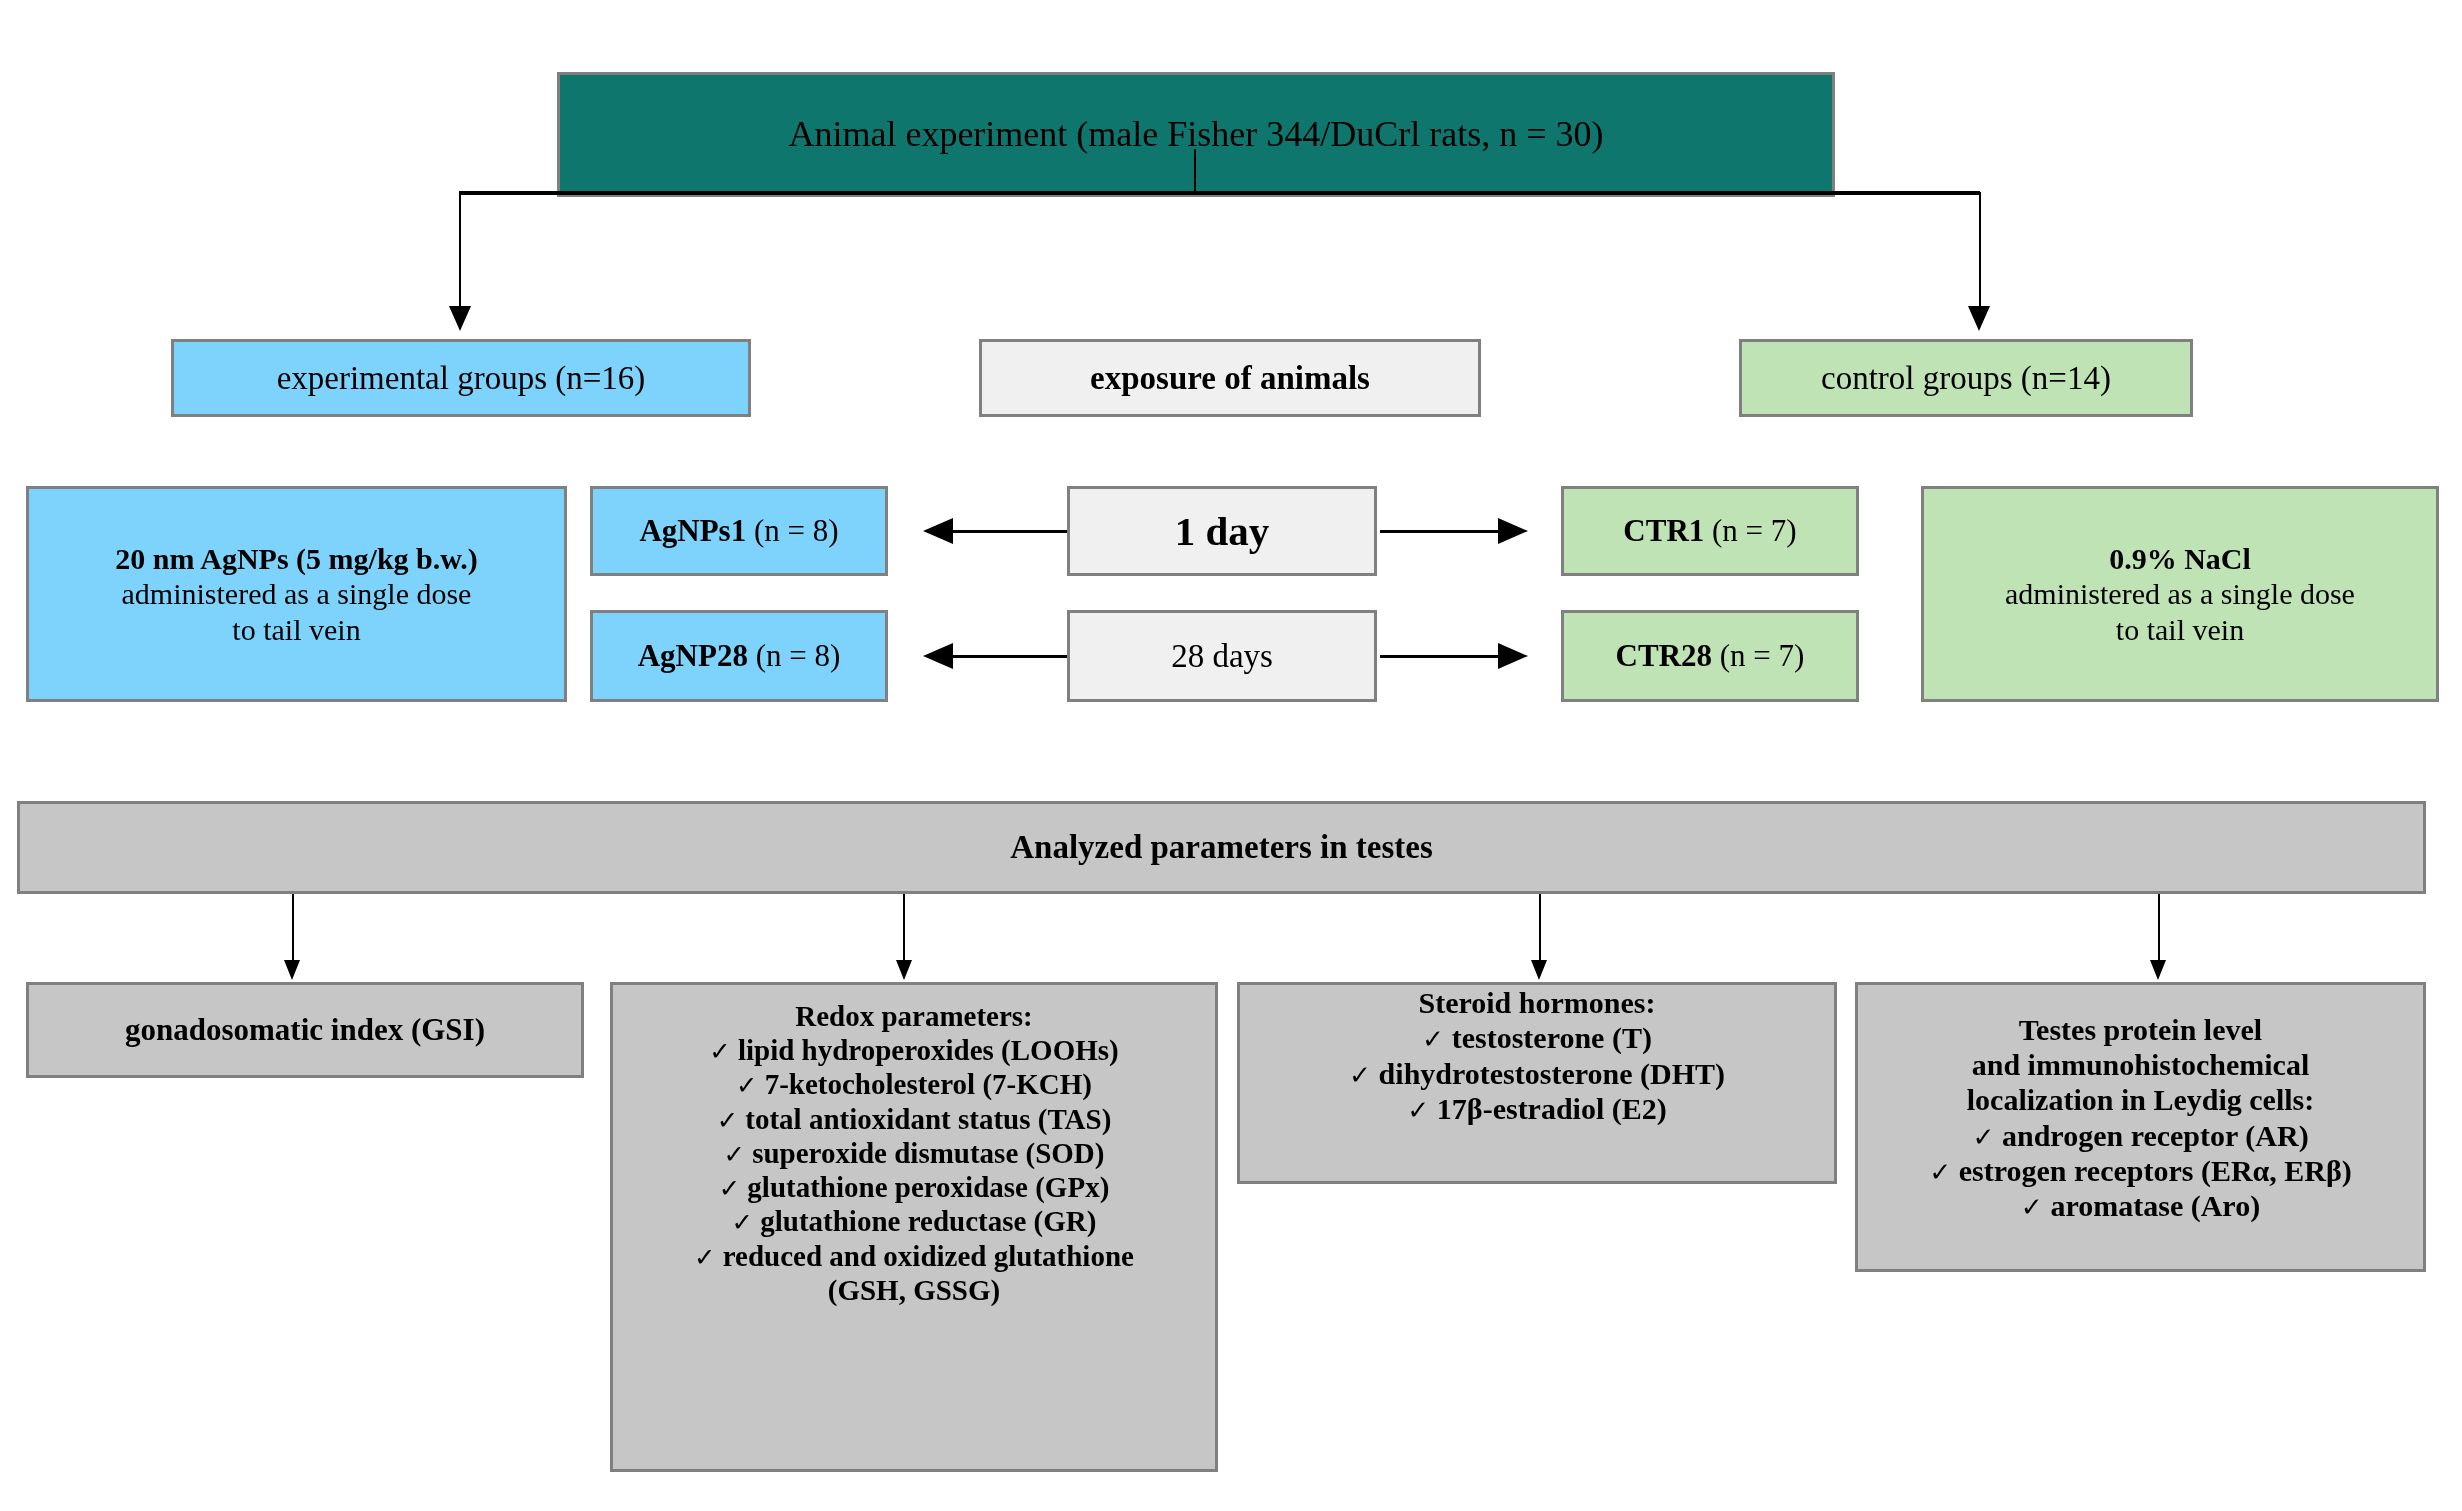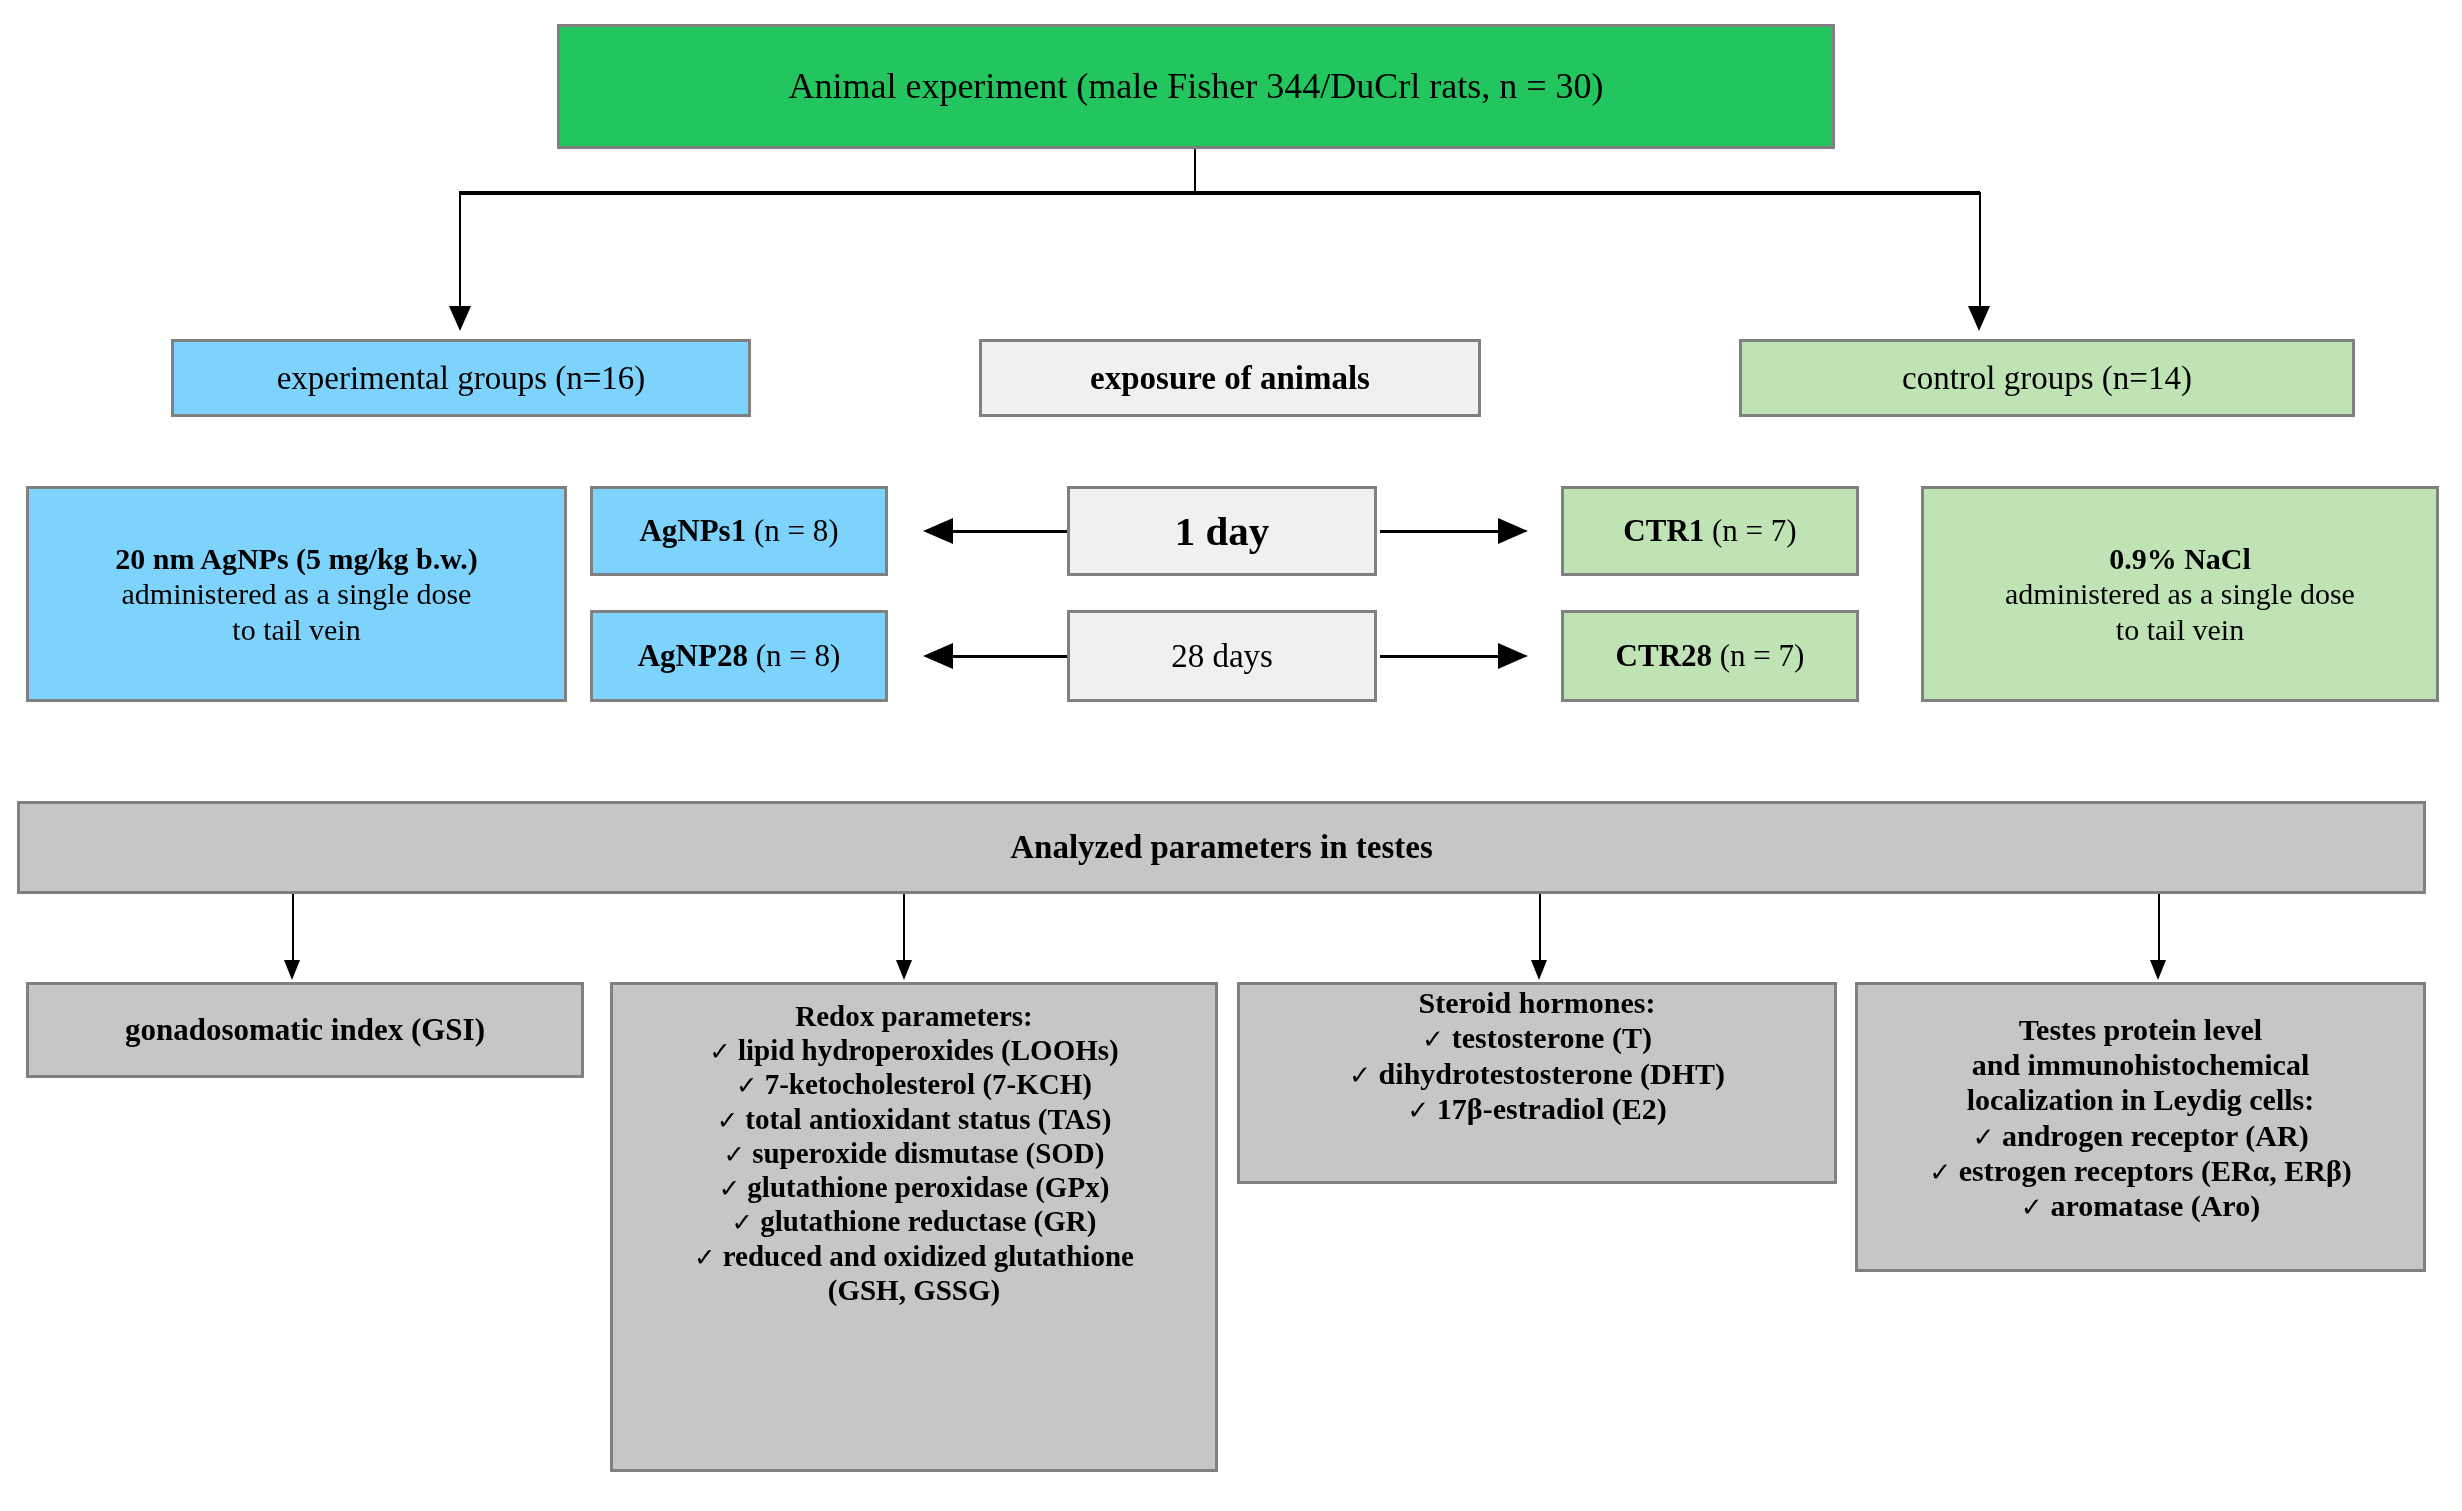--- a/index.html
+++ b/index.html
@@ -25,21 +25,21 @@
     justify-content: center;
     text-align: center;
     line-height: 1.18;
     color: #000;
   }
   .box .inner {
     width: 100%;
     padding: 0 7.8px;
     box-sizing: border-box;
   }
-  .cream   { background: #22c55e; }
+  .cream   { background: #0f766e; margin-top: 48px; }
   .gold    { background: #7dd3fc; }
   .green   { background: #BFE3B4; }
   .lgray   { background: #F0F0F0; }
   .mgray   { background: #C6C6C6; font-weight: bold; }
 
   .b { font-weight: bold; }
   .nml { font-weight: normal; }
 
   .line {
     position: absolute;
@@ -98,21 +98,21 @@
   <div class="arrow-down" style="left:1968px; top:306px;"></div>
 
   <div class="box gold" style="left:171px; top:339px; width:580px; height:78px; font-size:33px;">
     <div class="inner">experimental groups (n=16)</div>
   </div>
 
   <div class="box lgray" style="left:979px; top:339px; width:502px; height:78px; font-size:33px; font-weight:bold;">
     <div class="inner">exposure of animals</div>
   </div>
 
-  <div class="box green" style="left:1739px; top:339px; width:616px; height:78px; font-size:33px;">
+  <div class="box green" style="left:1739px; top:339px; width:454px; height:78px; font-size:33px;">
     <div class="inner">control groups (n=14)</div>
   </div>
 
   <div class="box gold" style="left:26px; top:486px; width:541px; height:216px; font-size:30px;">
     <div class="inner">
       <div class="b">20 nm AgNPs (5 mg/kg b.w.)</div>
       <div>administered as a single dose</div>
       <div>to tail vein</div>
     </div>
   </div>

